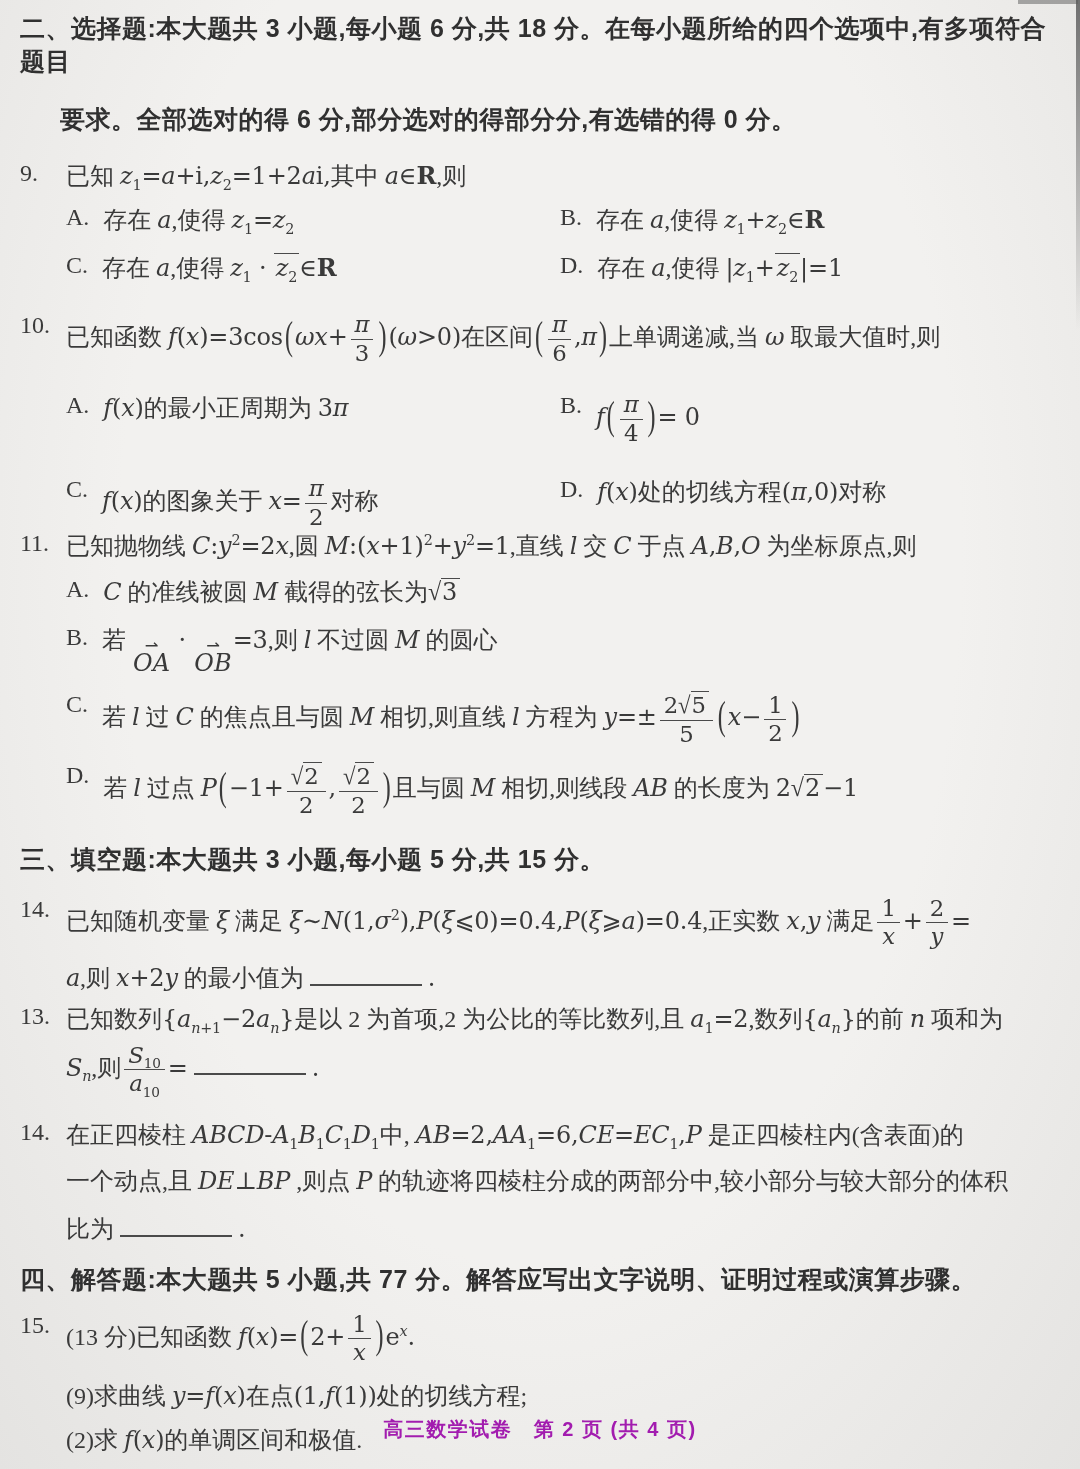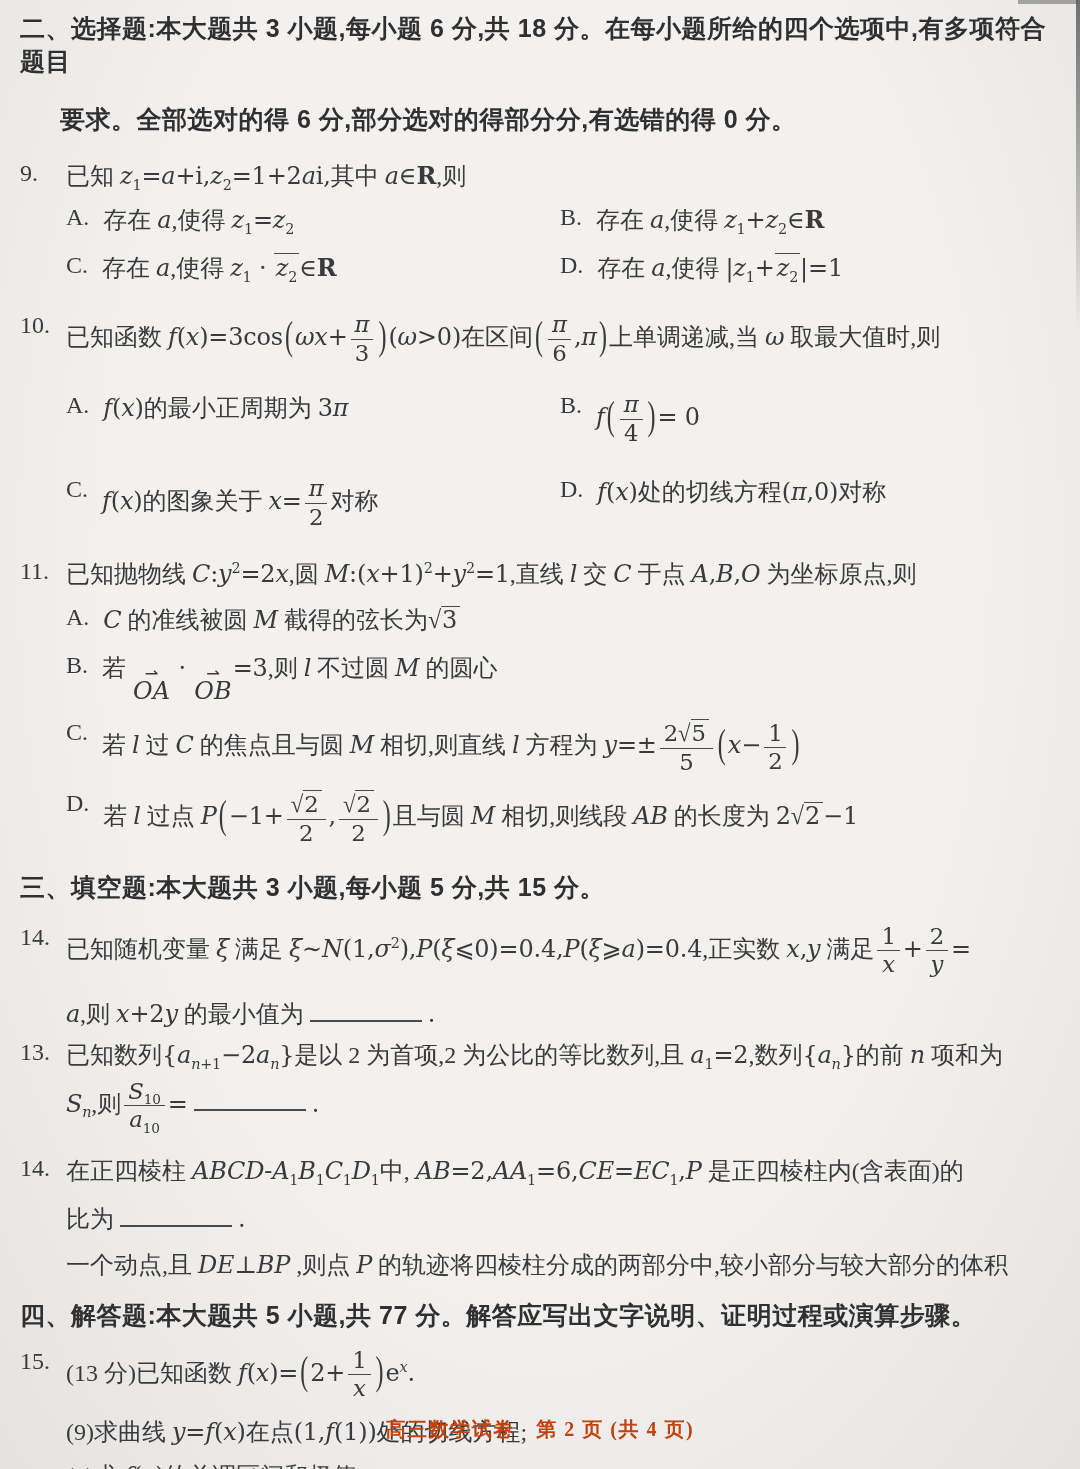--- a/index.html
+++ b/index.html
@@ -39,22 +39,22 @@
   .sqrt{white-space:nowrap;display:inline-block;}
   .rq{display:inline-block;transform:scaleY(1.05);}
   .rb{display:inline-block;border-top:1.6px solid #4a4a4a;padding:0 3px 0 1px;line-height:1.15;}
   .olx{display:inline-block;border-top:1.6px solid #4a4a4a;line-height:1.1;padding:1px 2px 0;}
   .vec{display:inline-flex;flex-direction:column;align-items:center;line-height:1;vertical-align:-3px;margin:0 1px;}
   .va{font-size:.68em;line-height:.55;font-family:"DejaVu Sans",sans-serif;}
   .vb{font-style:italic;font-family:"DejaVu Serif",serif;}
   .bp{display:inline-block;transform:scaleY(1.65);transform-origin:50% 55%;margin:0 2px;font-weight:300;}
   .blank{display:inline-block;width:112px;border-bottom:2px solid #4a4a4a;height:1em;margin:0 6px;}
   .footer{position:absolute;left:0;right:0;bottom:26px;text-align:center;
-          font-family:Liberation Serif, serif;font-weight:700;
-          font-size:20px;color:#c2410c;letter-spacing:1.5px;}
+          font-family:Liberation Sans, sans-serif;font-weight:700;
+          font-size:20px;color:#a21caf;letter-spacing:1.5px;}
 </style>
 </head>
 <body>
 
 <div class="page">
   <div class="edge"></div>
   <div class="streak"></div>
 
   <div class="h2 hline1">二、选择题:本大题共 3 小题,每小题 6 分,共 18 分。在每小题所给的四个选项中,有多项符合题目</div>
   <div class="h2 hline2">要求。全部选对的得 6 分,部分选对的得部分分,有选错的得 0 分。</div>
@@ -102,21 +102,21 @@
     <div class="opt">
       <span class="optlab">C.</span>
       <span><span class="mv">f</span><span class="mm">(</span><span class="mv">x</span><span class="mm">)</span><span class="ct">的图象关于 </span><span class="mv">x</span><span class="mm">=</span><span class="frac"><span class="fn"><span class="mv">π</span></span><span class="fd"><span class="mm">2</span></span></span><span class="ct">对称</span></span>
     </div>
     <div class="opt">
       <span class="optlab">D.</span>
       <span><span class="mv">f</span><span class="mm">(</span><span class="mv">x</span><span class="mm">)</span><span class="ct">处的切线方程</span><span class="mm">(</span><span class="mv">π</span><span class="mm">,0)</span><span class="ct">对称</span></span>
     </div>
   </div>
 
-  <div class="qline" style="margin-top:28px">
+  <div class="qline" style="">
     <div class="qnum">11.</div>
     <div class="qbody"><span class="ct">已知抛物线 </span><span class="mv">C</span><span class="mm">:</span><span class="mv">y</span><sup><span class="mm">2</span></sup><span class="mm">=2</span><span class="mv">x</span><span class="ct">,圆 </span><span class="mv">M</span><span class="mm">:(</span><span class="mv">x</span><span class="mm">+1)</span><sup><span class="mm">2</span></sup><span class="mm">+</span><span class="mv">y</span><sup><span class="mm">2</span></sup><span class="mm">=1</span><span class="ct">,直线 </span><span class="mv">l</span><span class="ct"> 交 </span><span class="mv">C</span><span class="ct"> 于点 </span><span class="mv">A</span><span class="mm">,</span><span class="mv">B</span><span class="mm">,</span><span class="mv">O</span><span class="ct"> 为坐标原点,则</span></div>
   </div>
   <div class="optsingle" style="margin-top:14px">
     <span class="optlab">A.</span>
     <span><span class="mv">C</span><span class="ct"> 的准线被圆 </span><span class="mv">M</span><span class="ct"> 截得的弦长为</span><span class="sqrt"><span class="rq">√</span><span class="rb"><span class="mm">3</span></span></span></span>
   </div>
   <div class="optsingle" style="margin-top:16px">
     <span class="optlab">B.</span>
     <span><span class="ct">若 </span><span class="vec">
@@ -135,34 +135,34 @@
     <span class="optlab">D.</span>
     <span><span class="ct">若 </span><span class="mv">l</span><span class="ct"> 过点 </span><span class="mv">P</span><span class="bp">(</span><span class="mm">−1+</span><span class="frac"><span class="fn"><span class="sqrt"><span class="rq">√</span><span class="rb"><span class="mm">2</span></span></span></span><span class="fd"><span class="mm">2</span></span></span><span class="mm">,</span><span class="frac"><span class="fn"><span class="sqrt"><span class="rq">√</span><span class="rb"><span class="mm">2</span></span></span></span><span class="fd"><span class="mm">2</span></span></span><span class="bp">)</span><span class="ct">且与圆 </span><span class="mv">M</span><span class="ct"> 相切,则线段 </span><span class="mv">AB</span><span class="ct"> 的长度为 </span><span class="mm">2</span><span class="sqrt"><span class="rq">√</span><span class="rb"><span class="mm">2</span></span></span><span class="mm">−1</span></span>
   </div>
 
   <div class="h2" style="margin-top:24px">三、填空题:本大题共 3 小题,每小题 5 分,共 15 分。</div>
 
   <div class="qline" style="margin-top:20px">
     <div class="qnum">14.</div>
     <div class="qbody"><span class="ct">已知随机变量 </span><span class="mv">ξ</span><span class="ct"> 满足 </span><span class="mv">ξ</span><span class="mm">∼</span><span class="mv">N</span><span class="mm">(1,</span><span class="mv">σ</span><sup><span class="mm">2</span></sup><span class="mm">),</span><span class="mv">P</span><span class="mm">(</span><span class="mv">ξ</span><span class="mm">⩽0)=0.4,</span><span class="mv">P</span><span class="mm">(</span><span class="mv">ξ</span><span class="mm">⩾</span><span class="mv">a</span><span class="mm">)=0.4</span><span class="ct">,正实数 </span><span class="mv">x</span><span class="mm">,</span><span class="mv">y</span><span class="ct"> 满足</span><span class="frac"><span class="fn"><span class="mm">1</span></span><span class="fd"><span class="mv">x</span></span></span><span class="mm">+</span><span class="frac"><span class="fn"><span class="mm">2</span></span><span class="fd"><span class="mv">y</span></span></span><span class="mm">=</span></div>
   </div>
-  <div class="cont" style="margin-top:18px"><span class="mv">a</span><span class="ct">,则 </span><span class="mv">x</span><span class="mm">+2</span><span class="mv">y</span><span class="ct"> 的最小值为</span><span class="blank"></span><span class="mm">.</span></div>
+  <div class="cont" style="margin-top:10px"><span class="mv">a</span><span class="ct">,则 </span><span class="mv">x</span><span class="mm">+2</span><span class="mv">y</span><span class="ct"> 的最小值为</span><span class="blank"></span><span class="mm">.</span></div>
 
   <div class="qline" style="margin-top:9px">
     <div class="qnum">13.</div>
     <div class="qbody"><span class="ct">已知数列</span><span class="mm">{</span><span class="mv">a</span><sub><span class="mv">n</span><span class="mm">+1</span></sub><span class="mm">−2</span><span class="mv">a</span><sub><span class="mv">n</span></sub><span class="mm">}</span><span class="ct">是以 2 为首项,2 为公比的等比数列,且 </span><span class="mv">a</span><sub><span class="mm">1</span></sub><span class="mm">=2</span><span class="ct">,数列</span><span class="mm">{</span><span class="mv">a</span><sub><span class="mv">n</span></sub><span class="mm">}</span><span class="ct">的前 </span><span class="mv">n</span><span class="ct"> 项和为</span></div>
   </div>
   <div class="cont" style="margin-top:8px"><span class="mv">S</span><sub><span class="mv">n</span></sub><span class="ct">,则</span><span class="frac"><span class="fn"><span class="mv">S</span><sub><span class="mm">10</span></sub></span><span class="fd"><span class="mv">a</span><sub><span class="mm">10</span></sub></span></span><span class="mm">=</span><span class="blank"></span><span class="mm">.</span></div>
 
   <div class="qline" style="margin-top:22px">
     <div class="qnum">14.</div>
     <div class="qbody"><span class="ct">在正四棱柱 </span><span class="mv">ABCD</span><span class="mm">-</span><span class="mv">A</span><sub><span class="mm">1</span></sub><span class="mv">B</span><sub><span class="mm">1</span></sub><span class="mv">C</span><sub><span class="mm">1</span></sub><span class="mv">D</span><sub><span class="mm">1</span></sub><span class="ct">中, </span><span class="mv">AB</span><span class="mm">=2,</span><span class="mv">AA</span><sub><span class="mm">1</span></sub><span class="mm">=6,</span><span class="mv">CE</span><span class="mm">=</span><span class="mv">EC</span><sub><span class="mm">1</span></sub><span class="mm">,</span><span class="mv">P</span><span class="ct"> 是正四棱柱内(含表面)的</span></div>
   </div>
+  <div class="cont" style="margin-top:14px"><span class="ct">一个动点,且 </span><span class="mv">DE</span><span class="mm">⊥</span><span class="mv">BP</span><span class="ct"> ,则点 </span><span class="mv">P</span><span class="ct"> 的轨迹将四棱柱分成的两部分中,较小部分与较大部分的体积</span></div>
   <div class="cont" style="margin-top:14px"><span class="ct">比为</span><span class="blank"></span><span class="mm">.</span></div>
-  <div class="cont" style="margin-top:14px"><span class="ct">一个动点,且 </span><span class="mv">DE</span><span class="mm">⊥</span><span class="mv">BP</span><span class="ct"> ,则点 </span><span class="mv">P</span><span class="ct"> 的轨迹将四棱柱分成的两部分中,较小部分与较大部分的体积</span></div>
 
   <div class="h2" style="margin-top:18px">四、解答题:本大题共 5 小题,共 77 分。解答应写出文字说明、证明过程或演算步骤。</div>
 
   <div class="qline" style="margin-top:16px">
     <div class="qnum">15.</div>
     <div class="qbody"><span class="ct">(13 分)已知函数 </span><span class="mv">f</span><span class="mm">(</span><span class="mv">x</span><span class="mm">)=</span><span class="bp">(</span><span class="mm">2+</span><span class="frac"><span class="fn"><span class="mm">1</span></span><span class="fd"><span class="mv">x</span></span></span><span class="bp">)</span><span class="mm">e</span><sup><span class="mv">x</span></sup><span class="mm">.</span></div>
   </div>
   <div class="cont" style="margin-top:14px"><span class="ct">(9)求曲线 </span><span class="mv">y</span><span class="mm">=</span><span class="mv">f</span><span class="mm">(</span><span class="mv">x</span><span class="mm">)</span><span class="ct">在点</span><span class="mm">(1,</span><span class="mv">f</span><span class="mm">(1))</span><span class="ct">处的切线方程;</span></div>
   <div class="cont" style="margin-top:12px"><span class="ct">(2)求 </span><span class="mv">f</span><span class="mm">(</span><span class="mv">x</span><span class="mm">)</span><span class="ct">的单调区间和极值.</span></div>
 

